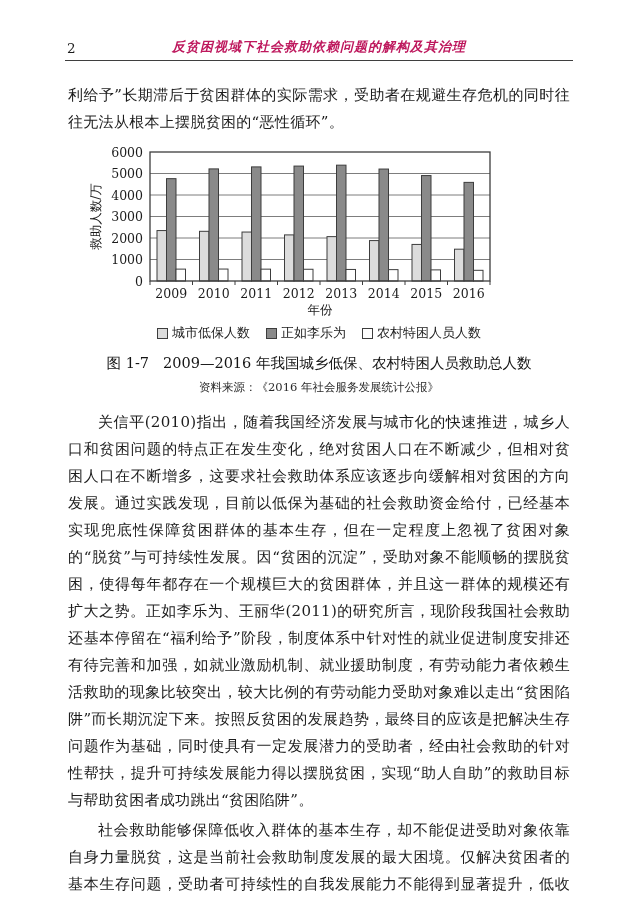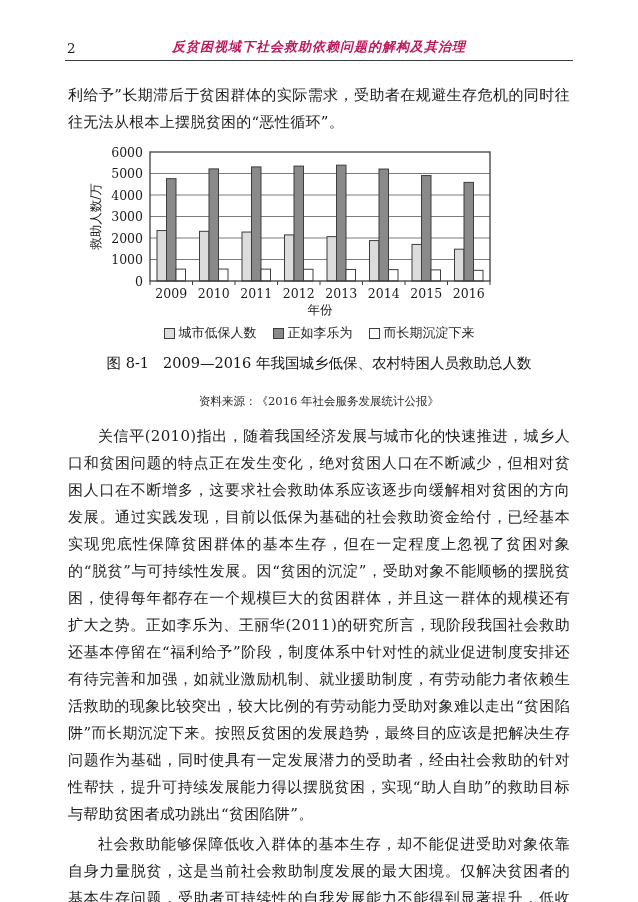--- a/index.html
+++ b/index.html
@@ -69,21 +69,21 @@
     border: 1px solid #3d3d3d;
     display: inline-block;
   }
   .fig-caption {
     margin-top: 11px;
     font-size: 14.5px;
     color: #141414;
   }
   .fig-caption .cap-label { margin-right: 14px; }
   .fig-source {
-    margin-top: 21px;
+    margin-top: 7px;
     font-size: 11.5px;
     color: #2a2a2a;
   }
   .body-block { margin-top: 6px; }
   .para + .para { margin-top: 0; }
   svg text {
     font-family: "DejaVu Serif", "Liberation Serif", serif;
     fill: #1c1c1c;
   }
 </style>
@@ -174,26 +174,26 @@
             <span class="legend-item">
               <span class="legend-swatch" style="background: rgb(220, 220, 220);"></span>
               <span>城市低保人数</span>
             </span>
             <span class="legend-item">
               <span class="legend-swatch" style="background: rgb(138, 138, 138);"></span>
               <span>正如李乐为</span>
             </span>
             <span class="legend-item">
               <span class="legend-swatch" style="background: rgb(255, 255, 255);"></span>
-              <span>而长期沉淀下来</span>
+              <span>农村特困人员人数</span>
             </span>
           </div>
       </div>
       <figcaption class="fig-caption">
-        <span class="cap-label">图 8-1</span><span>2009—2016 年我国城乡低保、农村特困人员救助总人数</span>
+        <span class="cap-label">图 1-7</span><span>2009—2016 年我国城乡低保、农村特困人员救助总人数</span>
       </figcaption>
       <div class="fig-source">资料来源：《2016 年社会服务发展统计公报》</div>
     </figure>
 
     <p class="para indent">关信平(2010)指出，随着我国经济发展与城市化的快速推进，城乡人口和贫困问题的特点正在发生变化，绝对贫困人口在不断减少，但相对贫困人口在不断增多，这要求社会救助体系应该逐步向缓解相对贫困的方向发展。通过实践发现，目前以低保为基础的社会救助资金给付，已经基本实现兜底性保障贫困群体的基本生存，但在一定程度上忽视了贫困对象的“脱贫”与可持续性发展。因“贫困的沉淀”，受助对象不能顺畅的摆脱贫困，使得每年都存在一个规模巨大的贫困群体，并且这一群体的规模还有扩大之势。正如李乐为、王丽华(2011)的研究所言，现阶段我国社会救助还基本停留在“福利给予”阶段，制度体系中针对性的就业促进制度安排还有待完善和加强，如就业激励机制、就业援助制度，有劳动能力者依赖生活救助的现象比较突出，较大比例的有劳动能力受助对象难以走出“贫困陷阱”而长期沉淀下来。按照反贫困的发展趋势，最终目的应该是把解决生存问题作为基础，同时使具有一定发展潜力的受助者，经由社会救助的针对性帮扶，提升可持续发展能力得以摆脱贫困，实现“助人自助”的救助目标与帮助贫困者成功跳出“贫困陷阱”。</p>
     <p class="para indent">社会救助能够保障低收入群体的基本生存，却不能促进受助对象依靠自身力量脱贫，这是当前社会救助制度发展的最大困境。仅解决贫困者的基本生存问题，受助者可持续性的自我发展能力不能得到显著提升，低收入群体依靠自身力量不足以保障基本生活水平的生活状态，使得很大一部分的受助对象长期依赖社会救助生活的情况暂时难以改变，从而在一定程度上形成了社会救助依赖现象，即贫困群体长期依赖于以低保为基础的社会救助资金给付，并始终维持在较低的生活水准，陷入贫困的“恶性循环”难以自拔。很多学者已经开始关注因制度存在的</p>
   </div>
 
 </div>
 

